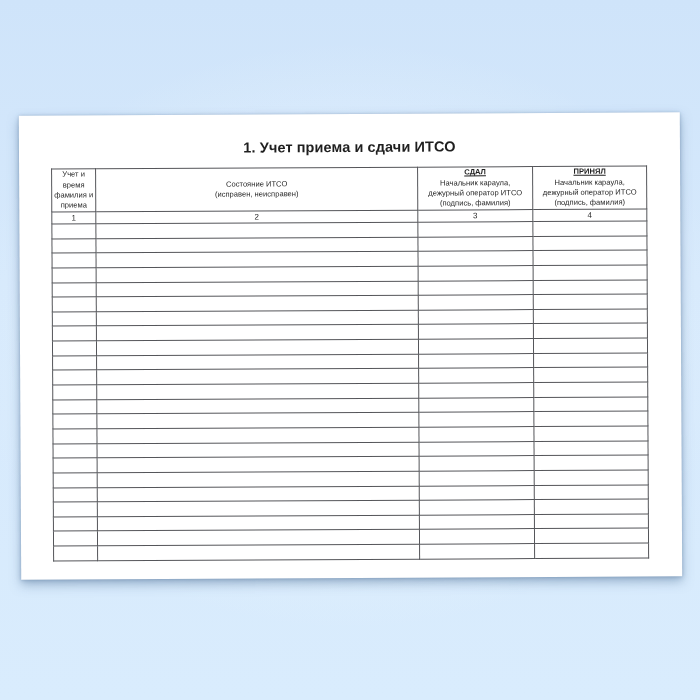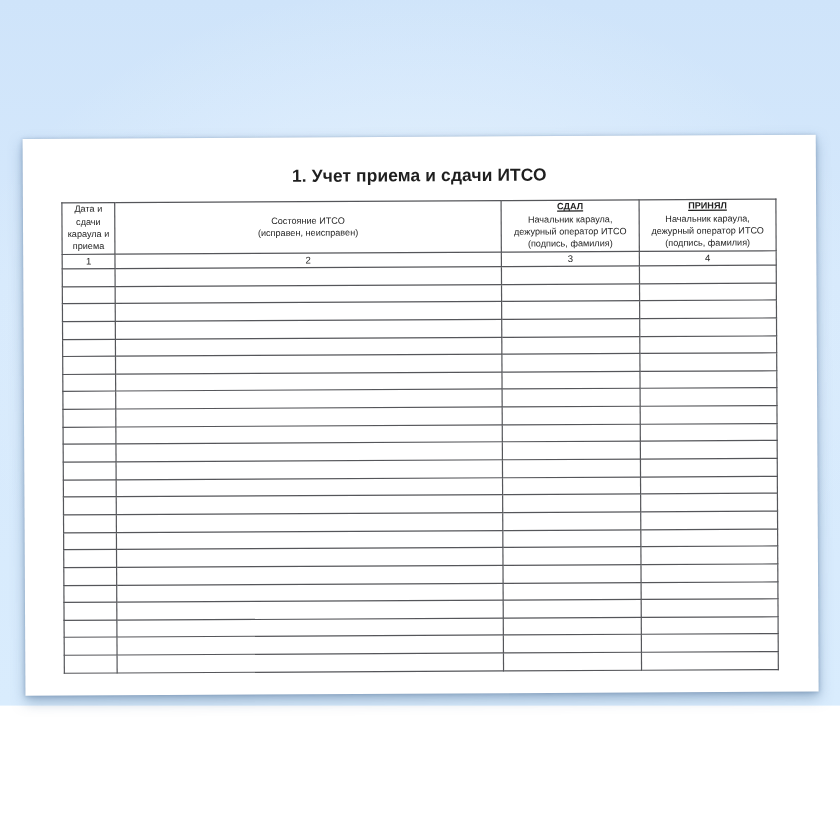--- a/index.html
+++ b/index.html
@@ -5,21 +5,21 @@
   html, body {
     margin: 0;
     padding: 0;
     width: 700px;
     height: 700px;
     overflow: hidden;
   }
   .scene {
     position: relative;
     width: 700px;
-    height: 588px;
+    height: 700px;
     background:
       radial-gradient(ellipse 560px 420px at 50% 48%, rgba(236,246,255,0.9) 0%, rgba(236,246,255,0) 70%),
       linear-gradient(180deg, var(--bg-top, #cfe4fa) 0%, var(--bg, #d6e9fc) 40%, var(--bg-bot, #d9ecfd) 100%);
   }
   .paper {
     position: absolute;
     left: 20px;
     top: 114px;
     width: 661px;
     height: 464px;
@@ -89,23 +89,23 @@
     <table class="form-table">
       <colgroup>
         <col style="width:44px">
         <col style="width:322px">
         <col style="width:115px">
         <col style="width:114px">
       </colgroup>
       <thead>
         <tr class="header-row">
           <th>
-            <div class="hline">Дата и</div>
-            <div class="hline">сдачи</div>
-            <div class="hline">караула и</div>
+            <div class="hline">Учет и</div>
+            <div class="hline">время</div>
+            <div class="hline">фамилия и</div>
             <div class="hline">приема</div>
           </th>
           <th>
             <div class="hline">Состояние ИТСО</div>
             <div class="hline">(исправен, неисправен)</div>
           </th>
           <th>
             <div class="hline hdr-bold">СДАЛ</div>
             <div class="hline">Начальник караула,</div>
             <div class="hline">дежурный оператор ИТСО</div>

